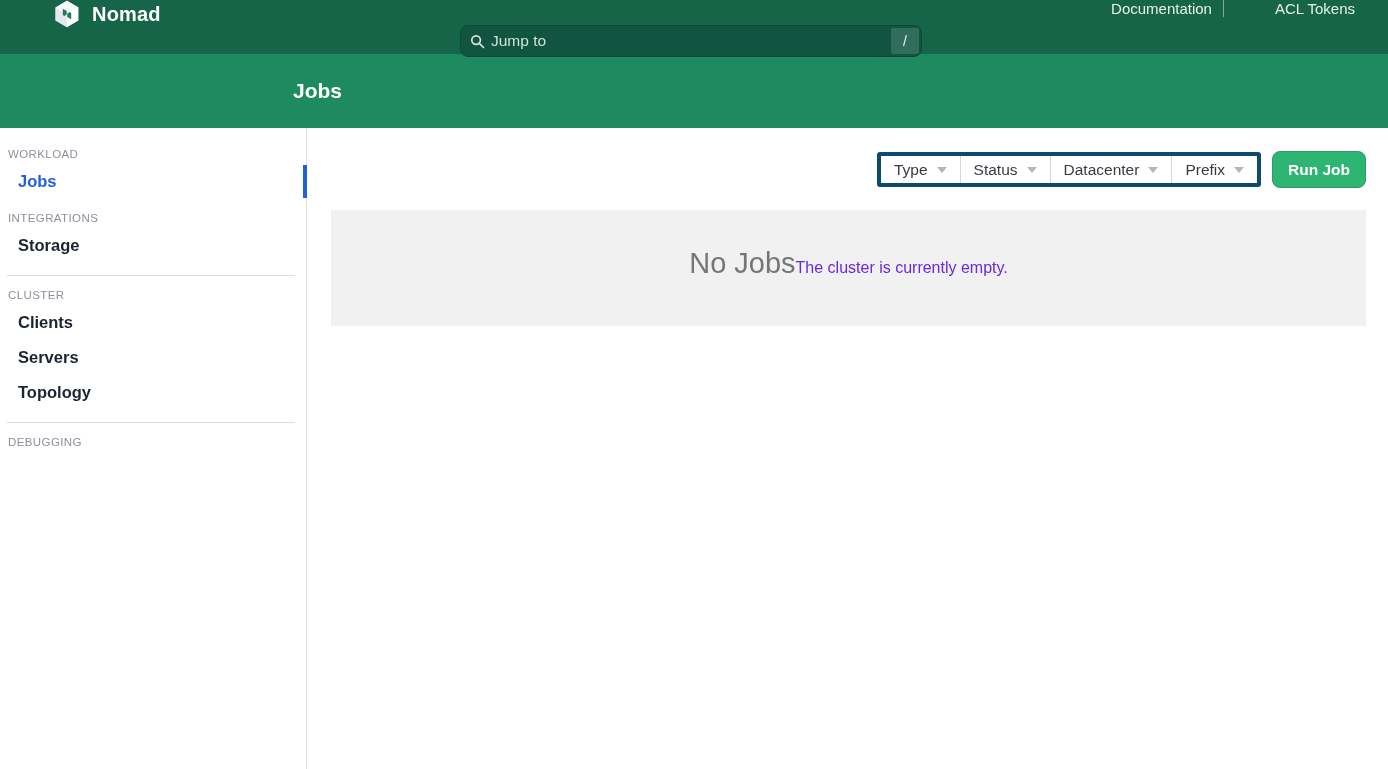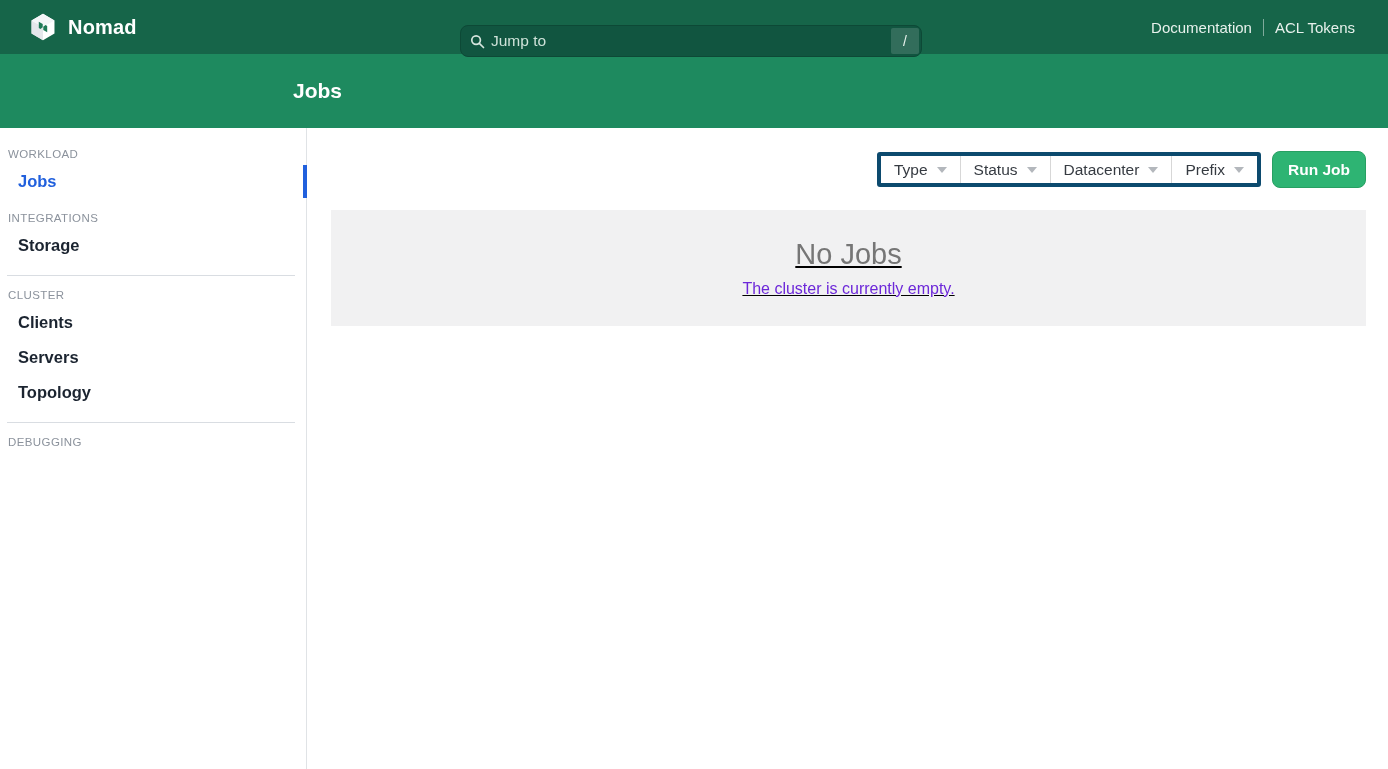--- a/index.html
+++ b/index.html
@@ -9,22 +9,23 @@
     background: #ffffff;
     overflow: hidden;
     position: relative;
   }
 
   
   .topbar {
     height: 54px;
     background: #166549;
     display: flex;
-    align-items: center;
+    align-items: flex-start;
     position: relative;
+    padding-left: 24px;
   }
   .brand {
     display: flex;
     align-items: center;
     gap: 10px;
     padding-left: 28px;
     cursor: pointer;
   }
   .brand-logo { width: 30px; height: 28px; display: block; }
   .brand-name {
@@ -73,21 +74,21 @@
     justify-content: center;
   }
   .top-links {
     margin-left: auto;
     display: flex;
     align-items: center;
     gap: 11px;
     padding-right: 33px;
     font-size: 15px;
   }
-  .top-link { color: #e7f1ec; text-decoration: none; cursor: pointer; }
+  .top-link { color: #e7f1ec; text-decoration: none; cursor: pointer; margin-left: 40px; }
   .top-link-sep {
     width: 1px;
     height: 17px;
     background: rgba(255,255,255,0.45);
   }
 
   
   .subnav {
     height: 74px;
     background: #1e8a5f;
@@ -192,25 +193,23 @@
     font-weight: 700;
     cursor: pointer;
     font-family: "Liberation Sans", sans-serif;
   }
 
   .empty-state {
     margin-top: 22px;
     background: #f1f1f2;
     height: 116px;
     display: flex;
-    flex-direction: column;
     align-items: center;
     justify-content: center;
     text-align: center;
-    text-decoration: underline;
   }
   .empty-title {
     font-size: 29px;
     font-weight: 400;
     color: #767676;
     margin-bottom: 9px;
   }
   .empty-message {
     font-size: 16px;
     color: #6d28d9;

